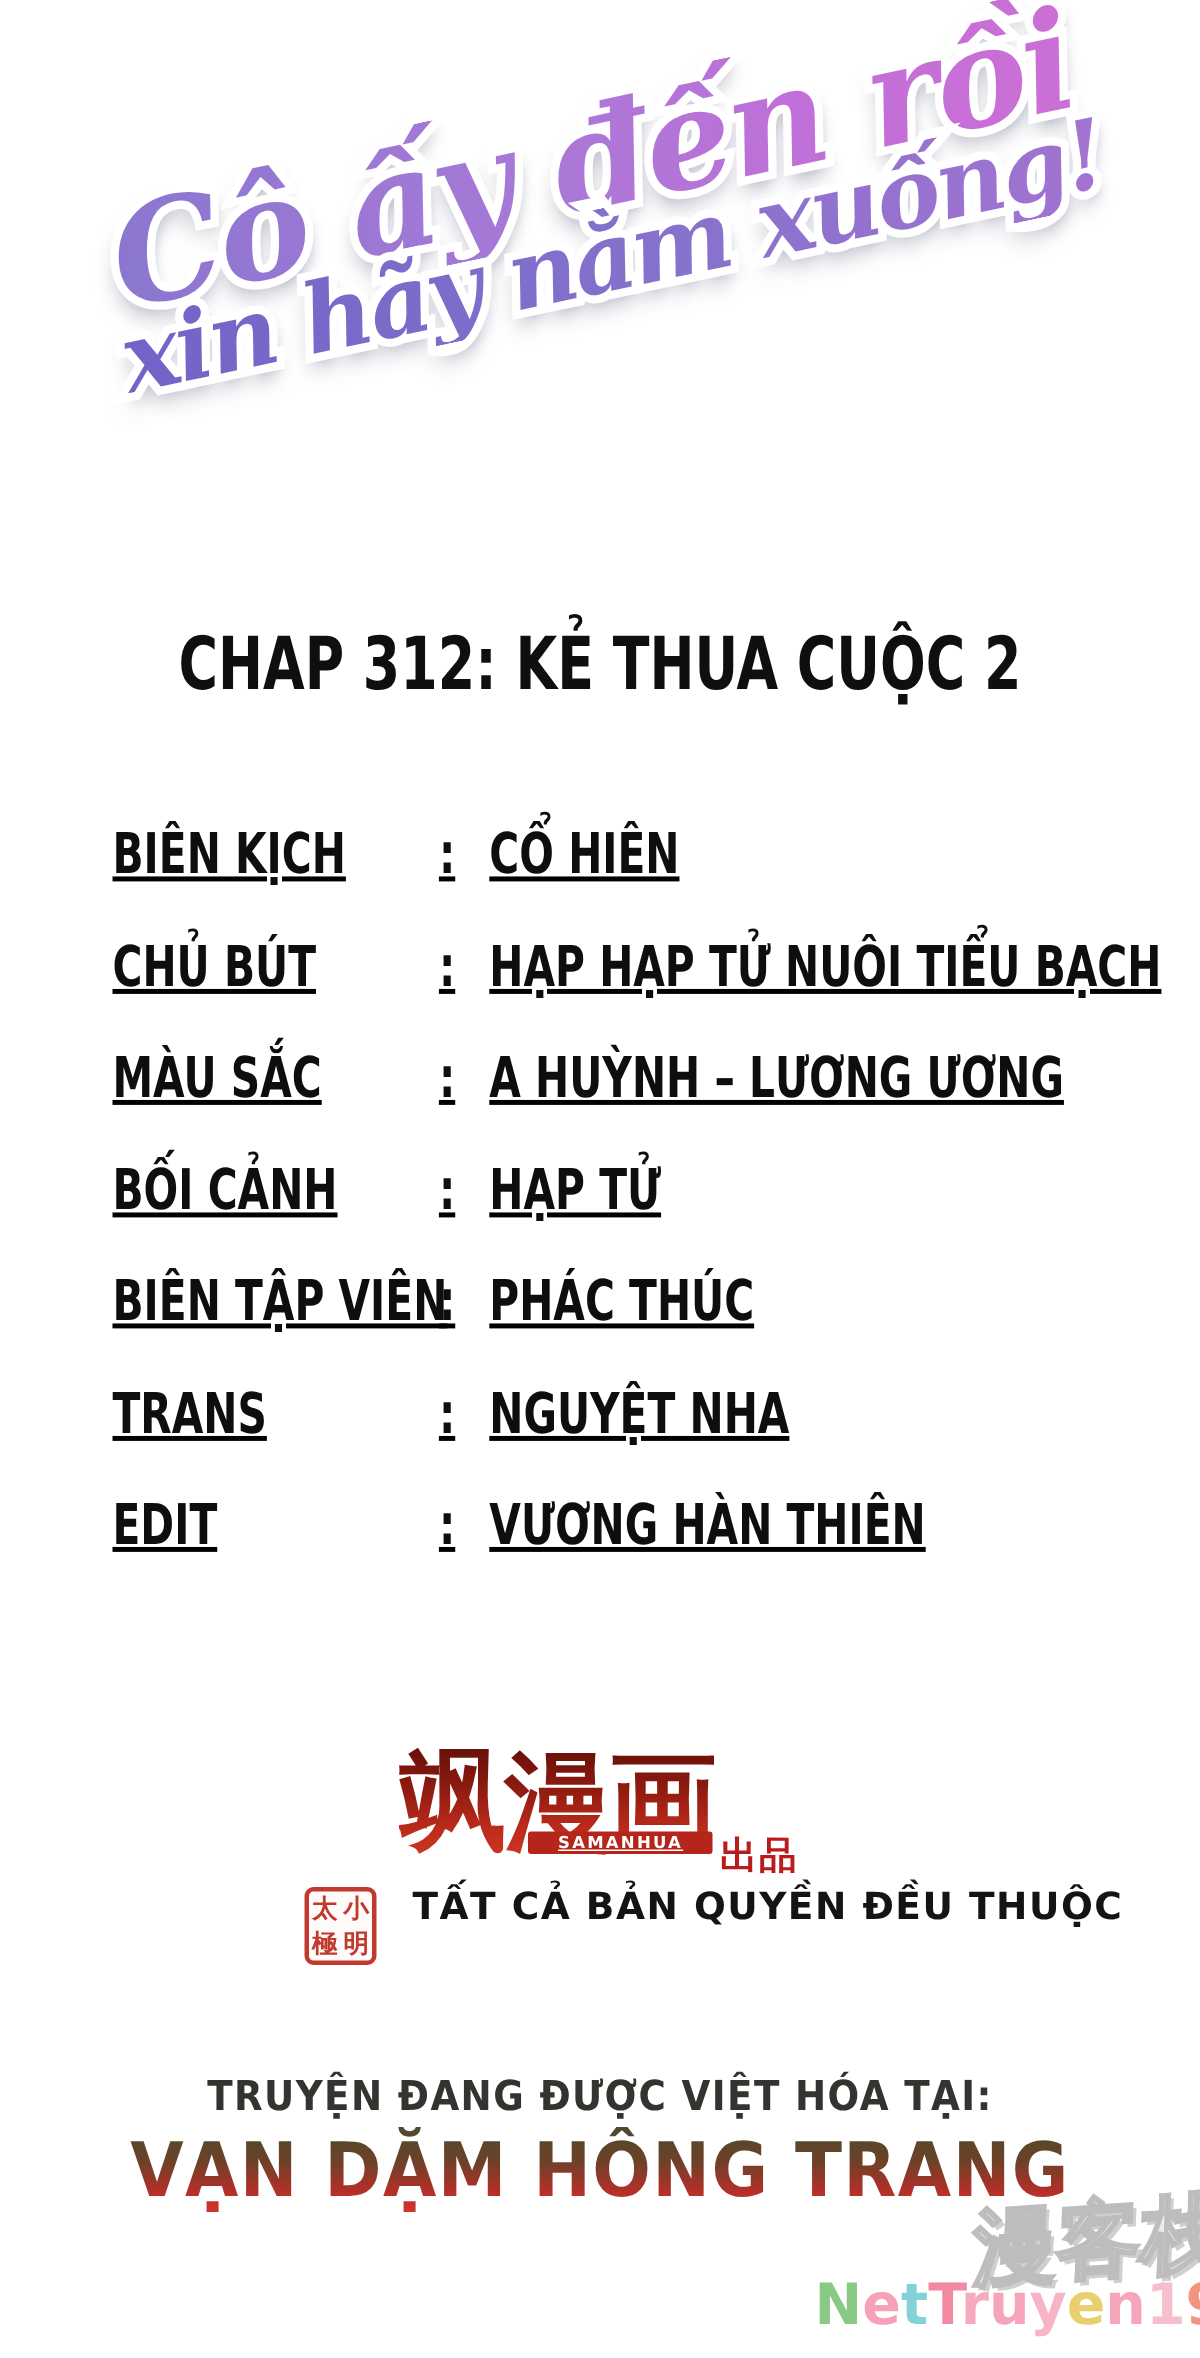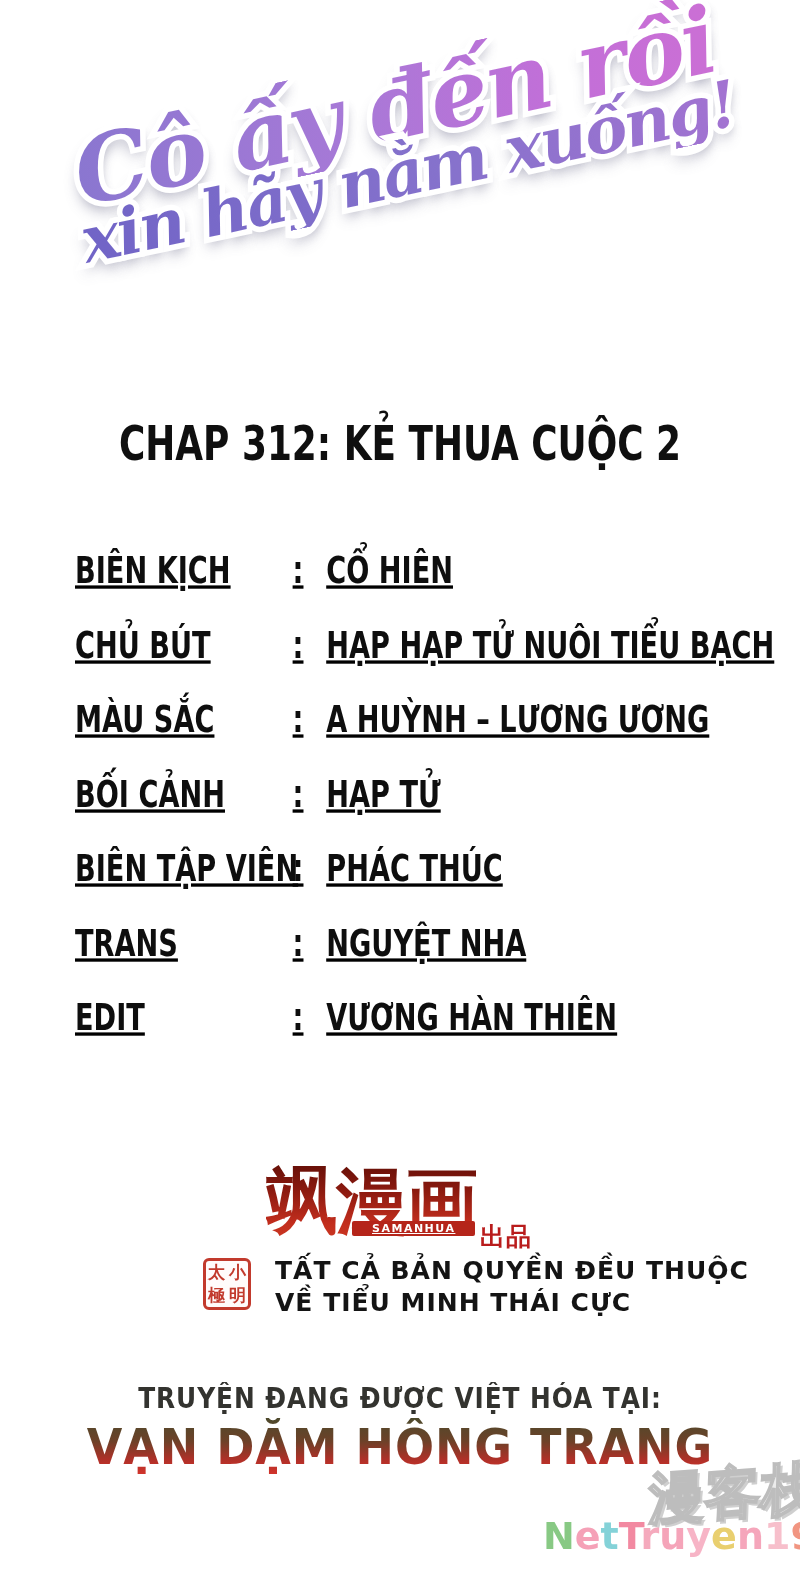--- a/index.html
+++ b/index.html
@@ -171,21 +171,20 @@
 
   <div class="seal">
     <span>太</span>
     <span>小</span>
     <span>極</span>
     <span>明</span>
   </div>
 
   <div class="copyright">
     <div>TẤT CẢ BẢN QUYỀN ĐỀU THUỘC</div>
-    <div>VỀ TIỂU MINH THÁI CỰC</div>
   </div>
 
   <div class="viet-intro">TRUYỆN ĐANG ĐƯỢC VIỆT HÓA TẠI:</div>
   <div class="site-name">VẠN DẶM HỒNG TRANG</div>
 
   <div class="wm-logo">漫客栈</div>
   <div class="wm-site"><span style="color: rgb(130, 199, 126);">N</span><span style="color: rgb(245, 156, 180);">e</span><span style="color: rgb(126, 208, 214);">t</span><span style="color: rgb(242, 131, 157);">T</span><span style="color: rgb(245, 166, 186);">r</span><span style="color: rgb(245, 160, 182);">u</span><span style="color: rgb(247, 176, 196);">y</span><span style="color: rgb(232, 205, 104);">e</span><span style="color: rgb(245, 162, 184);">n</span><span style="color: rgb(247, 188, 201);">1</span><span style="color: rgb(241, 144, 123);">9</span></div>
 
 </div>
 

